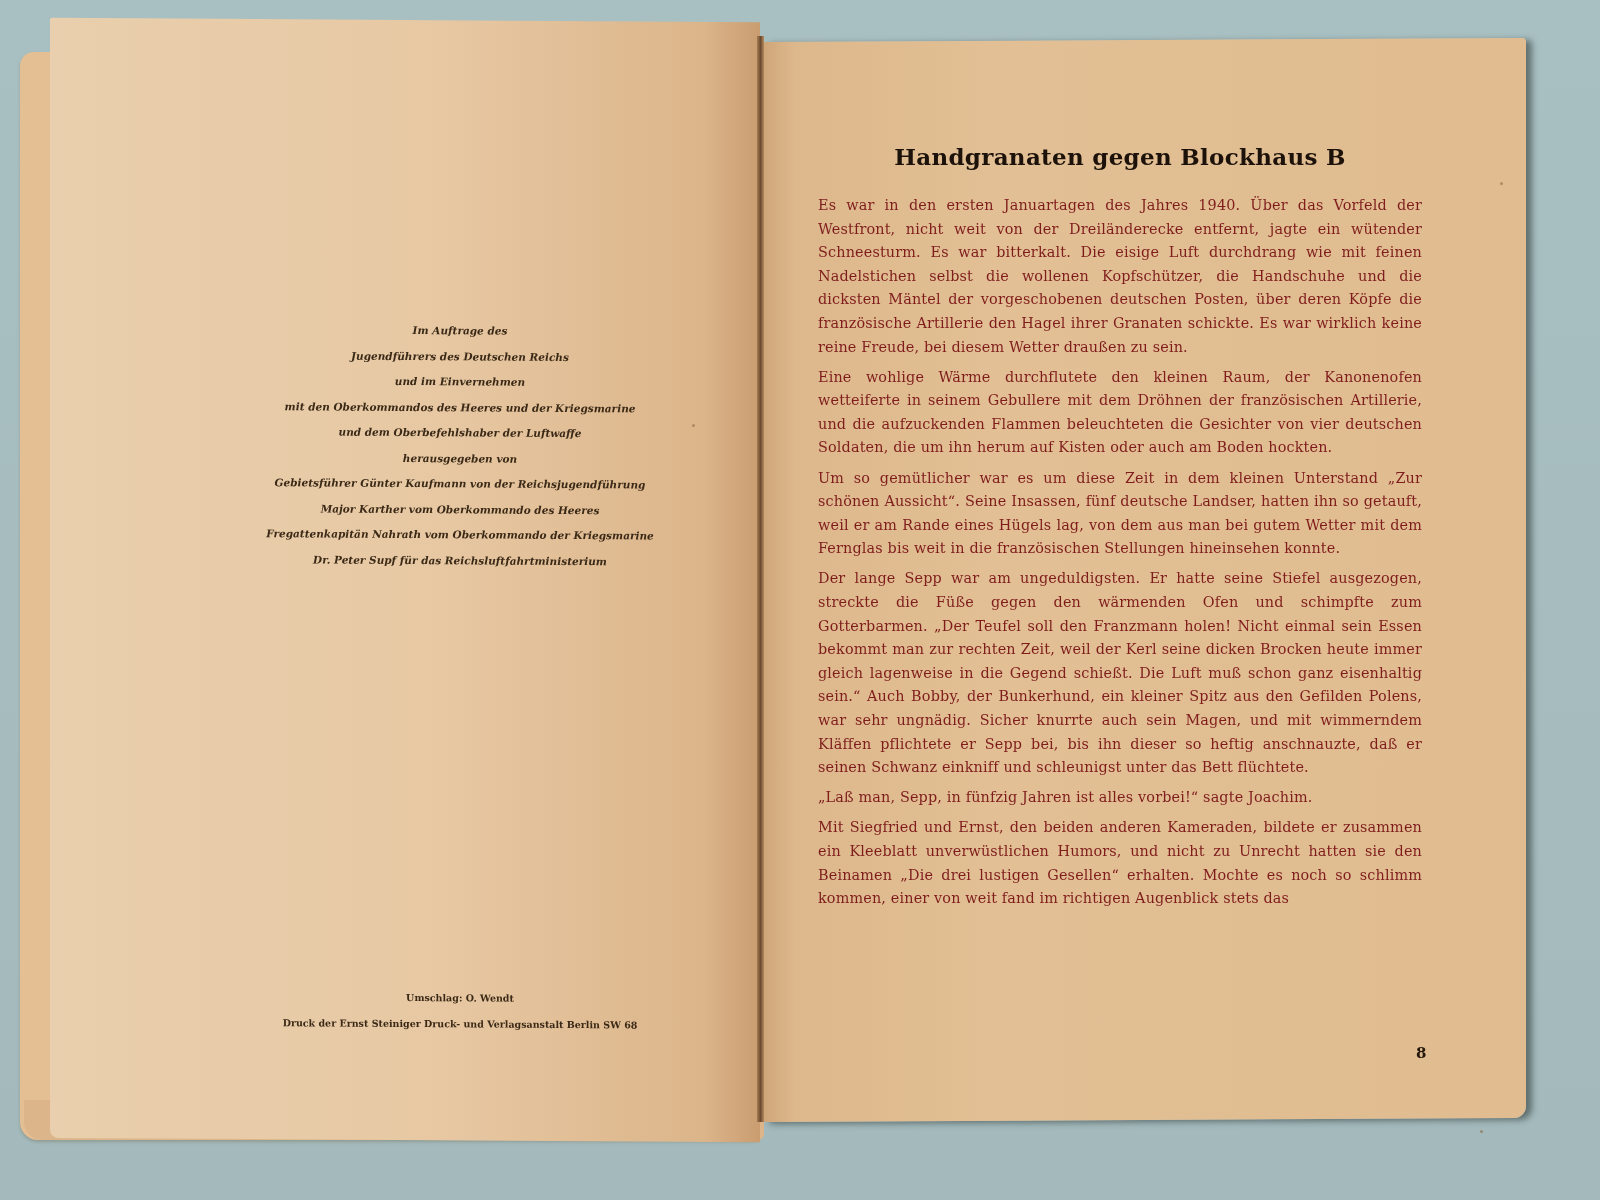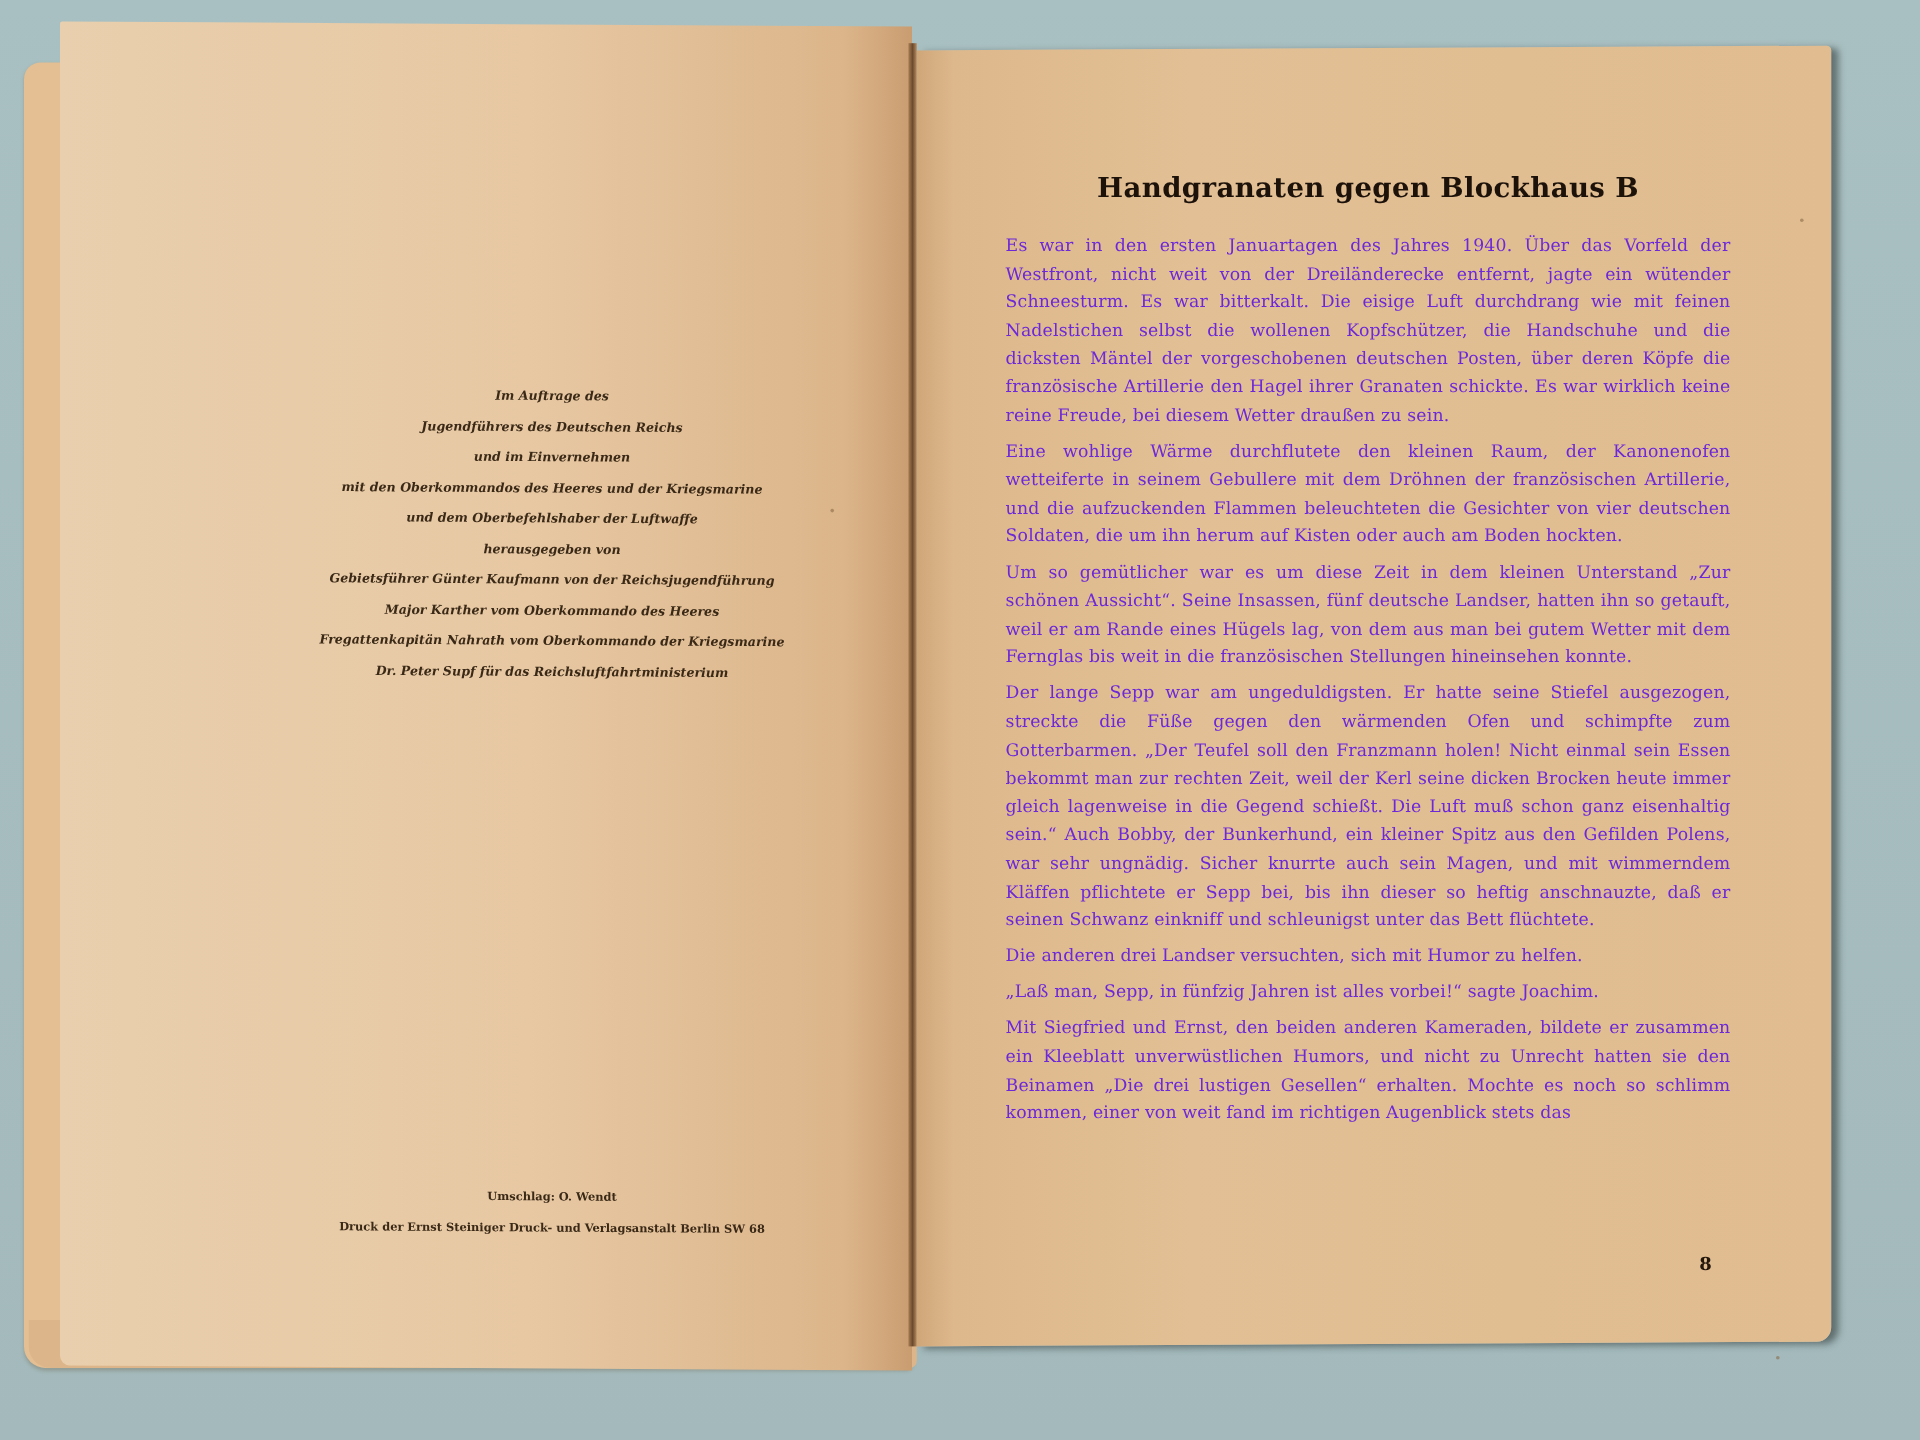--- a/index.html
+++ b/index.html
@@ -95,39 +95,39 @@
       font-family: "DejaVu Serif", serif;
       font-weight: bold;
       font-size: 9.5px;
       color: #3a2916;
       line-height: 26px;
     }
     .printer .line { display: block; white-space: nowrap; }
     
     .story {
       position: absolute;
-      left: 838px;
+      left: 818px;
       top: 140px;
       width: 604px;
     }
     .story-title {
       text-align: center;
       font-family: "DejaVu Serif", serif;
       font-weight: bold;
       font-size: 23px;
       color: #1c120a;
       letter-spacing: 0.3px;
       margin: 0 0 20px 0;
       line-height: 34px;
     }
     .paragraph {
       font-family: "DejaVu Serif", serif;
       font-size: 14.4px;
       line-height: 23.6px;
-      color: #6d28d9;
+      color: #7f1d1d;
       text-align: justify;
       margin: 0 0 6.5px 0;
       letter-spacing: 0.15px;
     }
     .page-number {
       position: absolute;
       left: 1416px;
       top: 1044px;
       font-family: "DejaVu Serif", serif;
       font-weight: bold;
@@ -173,21 +173,20 @@
 <div class="gutter"></div>
 
 <div class="page page-right"></div>
 
 <div class="story">
   <h1 class="story-title">Handgranaten gegen Blockhaus B</h1>
   <p class="paragraph">Es war in den ersten Januartagen des Jahres 1940. Über das Vorfeld der Westfront, nicht weit von der Dreiländerecke entfernt, jagte ein wütender Schneesturm. Es war bitterkalt. Die eisige Luft durchdrang wie mit feinen Nadelstichen selbst die wollenen Kopfschützer, die Handschuhe und die dicksten Mäntel der vorgeschobenen deutschen Posten, über deren Köpfe die französische Artillerie den Hagel ihrer Granaten schickte. Es war wirklich keine reine Freude, bei diesem Wetter draußen zu sein.</p>
   <p class="paragraph">Eine wohlige Wärme durchflutete den kleinen Raum, der Kanonenofen wetteiferte in seinem Gebullere mit dem Dröhnen der französischen Artillerie, und die aufzuckenden Flammen beleuchteten die Gesichter von vier deutschen Soldaten, die um ihn herum auf Kisten oder auch am Boden hockten.</p>
   <p class="paragraph">Um so gemütlicher war es um diese Zeit in dem kleinen Unterstand „Zur schönen Aussicht“. Seine Insassen, fünf deutsche Landser, hatten ihn so getauft, weil er am Rande eines Hügels lag, von dem aus man bei gutem Wetter mit dem Fernglas bis weit in die französischen Stellungen hineinsehen konnte.</p>
   <p class="paragraph">Der lange Sepp war am ungeduldigsten. Er hatte seine Stiefel ausgezogen, streckte die Füße gegen den wärmenden Ofen und schimpfte zum Gotterbarmen. „Der Teufel soll den Franzmann holen! Nicht einmal sein Essen bekommt man zur rechten Zeit, weil der Kerl seine dicken Brocken heute immer gleich lagenweise in die Gegend schießt. Die Luft muß schon ganz eisenhaltig sein.“ Auch Bobby, der Bunkerhund, ein kleiner Spitz aus den Gefilden Polens, war sehr ungnädig. Sicher knurrte auch sein Magen, und mit wimmerndem Kläffen pflichtete er Sepp bei, bis ihn dieser so heftig anschnauzte, daß er seinen Schwanz einkniff und schleunigst unter das Bett flüchtete.</p>
-  <p class="paragraph">Die anderen drei Landser versuchten, sich mit Humor zu helfen.</p>
   <p class="paragraph">„Laß man, Sepp, in fünfzig Jahren ist alles vorbei!“ sagte Joachim.</p>
   <p class="paragraph">Mit Siegfried und Ernst, den beiden anderen Kameraden, bildete er zusammen ein Kleeblatt unverwüstlichen Humors, und nicht zu Unrecht hatten sie den Beinamen „Die drei lustigen Gesellen“ erhalten. Mochte es noch so schlimm kommen, einer von weit fand im richtigen Augenblick stets das</p>
 </div>
 
 <div class="page-number">8</div>
 
 <div class="speck" style="left:1480px; top:1130px;"></div>
 <div class="speck" style="left:1500px; top:182px;"></div>
 <div class="speck" style="left:692px; top:424px;"></div>
 

